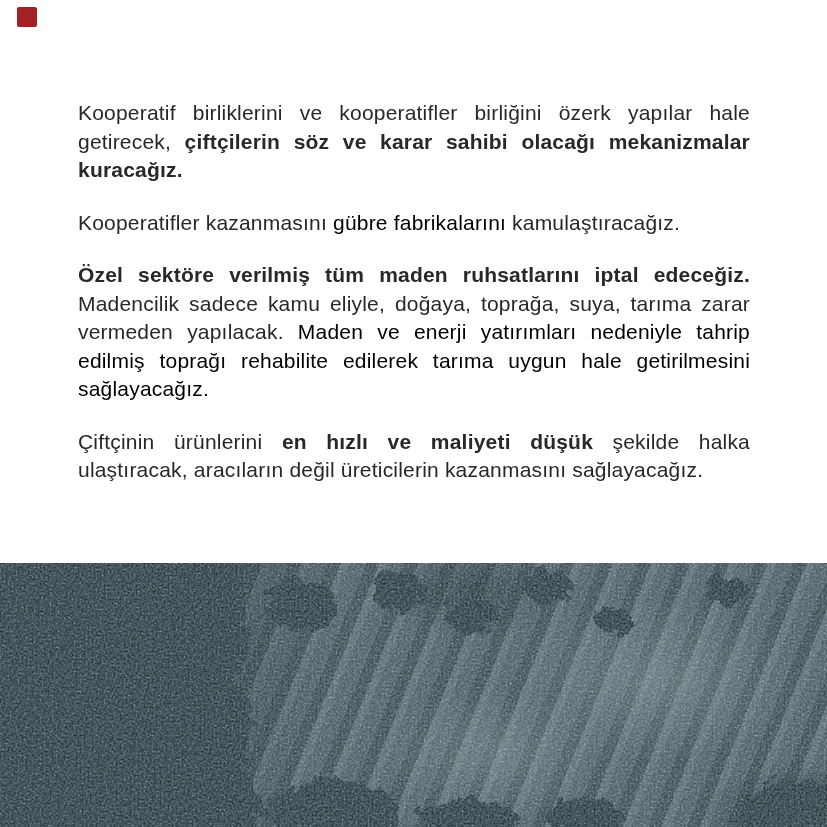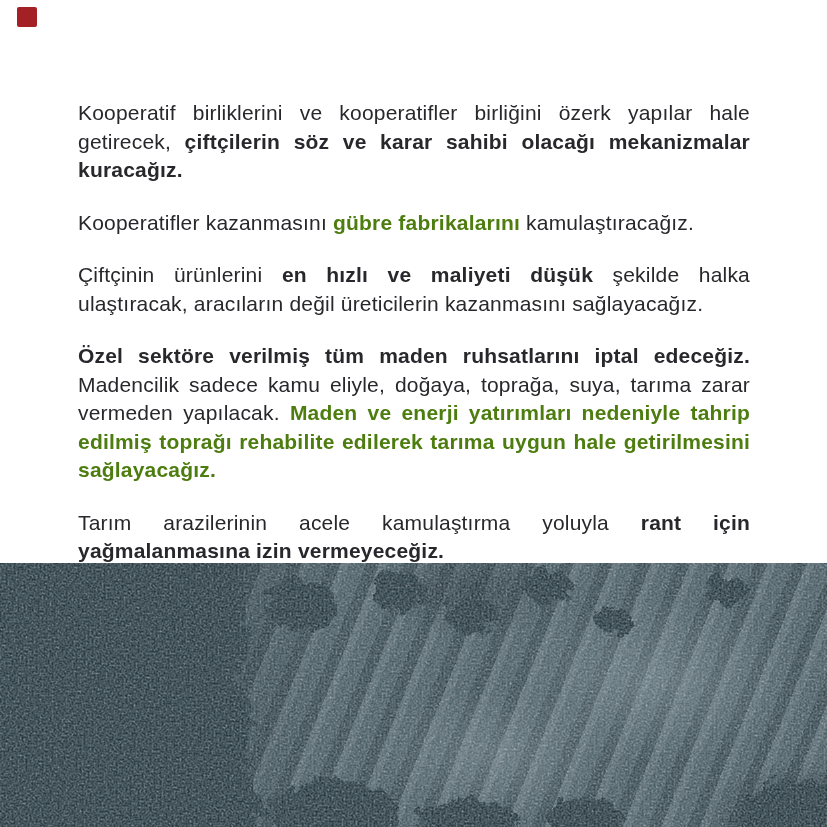--- a/index.html
+++ b/index.html
@@ -15,21 +15,21 @@
     position:absolute;left:78px;top:79px;width:672px;margin-top:20px;
   }
   .text-block p{
     margin:0 0 24px 0;
     font-size:21px;line-height:28.5px;letter-spacing:0.2px;
     color:#28272b;text-align:justify;
   }
   .text-block p:last-child{margin-bottom:0;}
   .text-block span.n{font-weight:400;}
   .text-block span.b{font-weight:700;}
-  .text-block span.br{font-weight:700;color:#4d7c0f;}
+  .text-block span.br{font-weight:400;color:#000000;}
 
   .photo{
     position:absolute;left:0;top:563px;width:827px;height:264px;overflow:hidden;
     background-color:#4a5960;
     background-image:
       radial-gradient(ellipse 110px 70px at 8% 90%, rgba(20,32,37,0.95), rgba(20,32,37,0) 70%),
       linear-gradient(100deg, rgba(26,38,44,0.95) 0%, rgba(28,41,47,0.82) 20%, rgba(28,41,47,0) 40%),
       radial-gradient(ellipse 150px 90px at 97% 99%, rgba(23,34,39,0.9), rgba(23,34,39,0) 72%),
       radial-gradient(ellipse 130px 75px at 57% 10%, rgba(30,43,49,0.7), rgba(30,43,49,0) 70%),
       radial-gradient(ellipse 210px 120px at 79% 44%, rgba(147,162,167,0.42), rgba(147,162,167,0) 70%),
@@ -41,23 +41,22 @@
 </head>
 <body>
 
 <div class="page">
 
   <div class="corner-mark"></div>
 
   <div class="text-block" id="text-block">
       <p><span class="n">Kooperatif birliklerini ve kooperatifler birliğini özerk yapılar hale getirecek, </span><span class="b">çiftçilerin söz ve karar sahibi olacağı mekanizmalar kuracağız.</span></p>
       <p><span class="n">Kooperatifler kazanmasını </span><span class="br">gübre fabrikalarını</span><span class="n"> kamulaştıracağız.</span></p>
+      <p><span class="b">Özel sektöre verilmiş tüm maden ruhsatlarını iptal edeceğiz.</span><span class="n"> Madencilik sadece kamu eliyle, doğaya, toprağa, suya, tarıma zarar vermeden yapılacak. </span><span class="br">Maden ve enerji yatırımları nedeniyle tahrip edilmiş toprağı rehabilite edilerek tarıma uygun hale getirilmesini sağlayacağız.</span></p>
       <p><span class="n">Çiftçinin ürünlerini </span><span class="b">en hızlı ve maliyeti düşük</span><span class="n"> şekilde halka ulaştıracak, aracıların değil üreticilerin kazanmasını sağlayacağız.</span></p>
-      <p><span class="b">Özel sektöre verilmiş tüm maden ruhsatlarını iptal edeceğiz.</span><span class="n"> Madencilik sadece kamu eliyle, doğaya, toprağa, suya, tarıma zarar vermeden yapılacak. </span><span class="br">Maden ve enerji yatırımları nedeniyle tahrip edilmiş toprağı rehabilite edilerek tarıma uygun hale getirilmesini sağlayacağız.</span></p>
-      <p><span class="n">Tarım arazilerinin acele kamulaştırma yoluyla </span><span class="b">rant için yağmalanmasına izin vermeyeceğiz.</span></p>
     </div>
 
   <div class="photo">
     <svg width="827" height="264" viewBox="0 0 827 264" xmlns="http://www.w3.org/2000/svg">
       <defs>
         <filter id="rough" x="-25%" y="-25%" width="150%" height="150%">
           <feTurbulence type="fractalNoise" baseFrequency="0.09" numOctaves="3" seed="7" result="t"></feTurbulence>
           <feDisplacementMap in="SourceGraphic" in2="t" scale="24"></feDisplacementMap>
         </filter>
         <filter id="grainLight" x="0" y="0" width="100%" height="100%">

